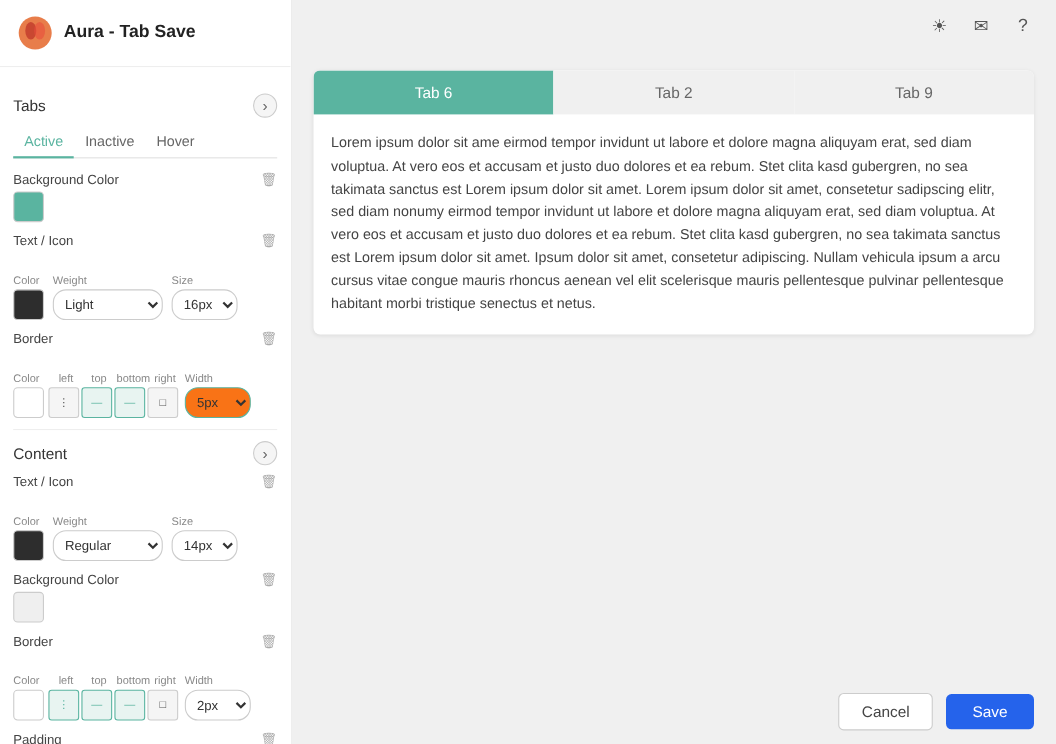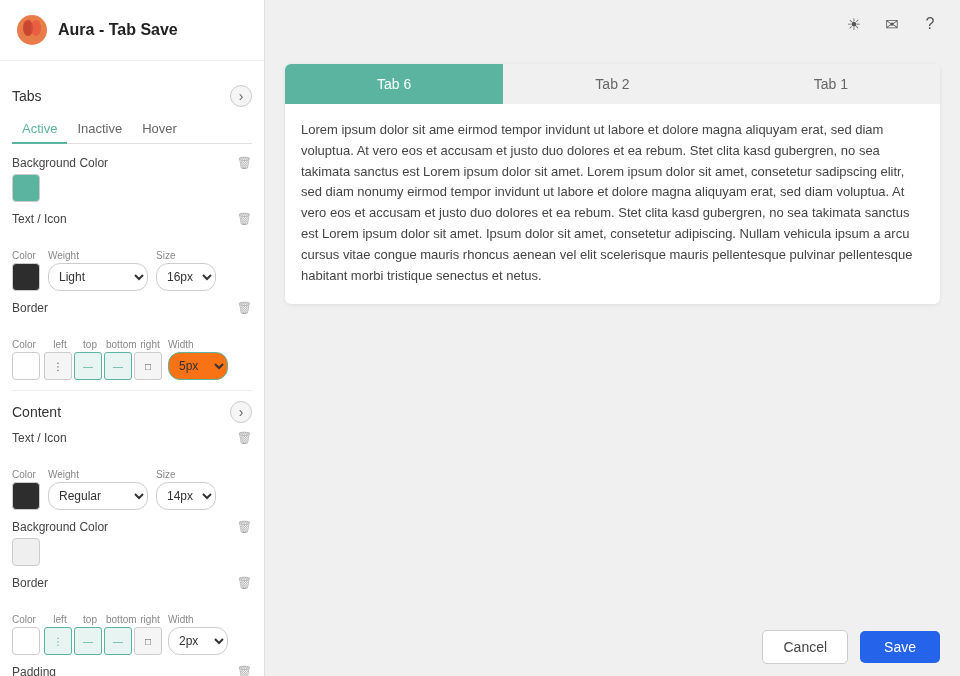--- a/index.html
+++ b/index.html
@@ -558,21 +558,21 @@
     <div class="top-bar-icon">☀</div>
     <div class="top-bar-icon">✉</div>
     <div class="top-bar-icon">?</div>
   </div>
 
   <div class="preview-area">
     <div class="tab-group-preview">
       <div class="preview-tabs">
         <div class="preview-tab active">Tab 6</div>
         <div class="preview-tab">Tab 2</div>
-        <div class="preview-tab">Tab 1</div>
+        <div class="preview-tab">Tab 9</div>
       </div>
       <div class="preview-tab-content">Lorem ipsum dolor sit ame eirmod tempor invidunt ut labore et dolore magna aliquyam erat, sed diam voluptua. At vero eos et accusam et justo duo dolores et ea rebum. Stet clita kasd gubergren, no sea takimata sanctus est Lorem ipsum dolor sit amet. Lorem ipsum dolor sit amet, consetetur sadipscing elitr, sed diam nonumy eirmod tempor invidunt ut labore et dolore magna aliquyam erat, sed diam voluptua. At vero eos et accusam et justo duo dolores et ea rebum. Stet clita kasd gubergren, no sea takimata sanctus est Lorem ipsum dolor sit amet. Ipsum dolor sit amet, consetetur adipiscing. Nullam vehicula ipsum a arcu cursus vitae congue mauris rhoncus aenean vel elit scelerisque mauris pellentesque pulvinar pellentesque habitant morbi tristique senectus et netus.</div>
     </div>
   </div>
 
   <div class="bottom-bar">
     <button class="btn-cancel">Cancel</button>
     <button class="btn-save">Save</button>
   </div>
 </div>

